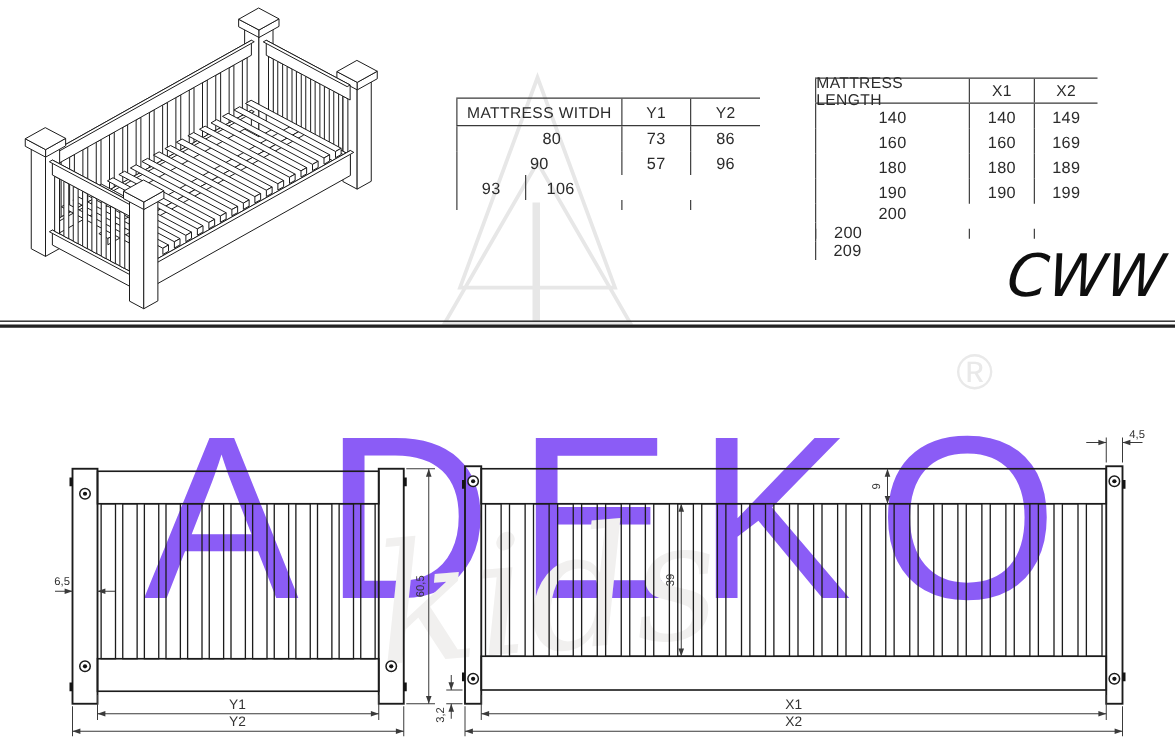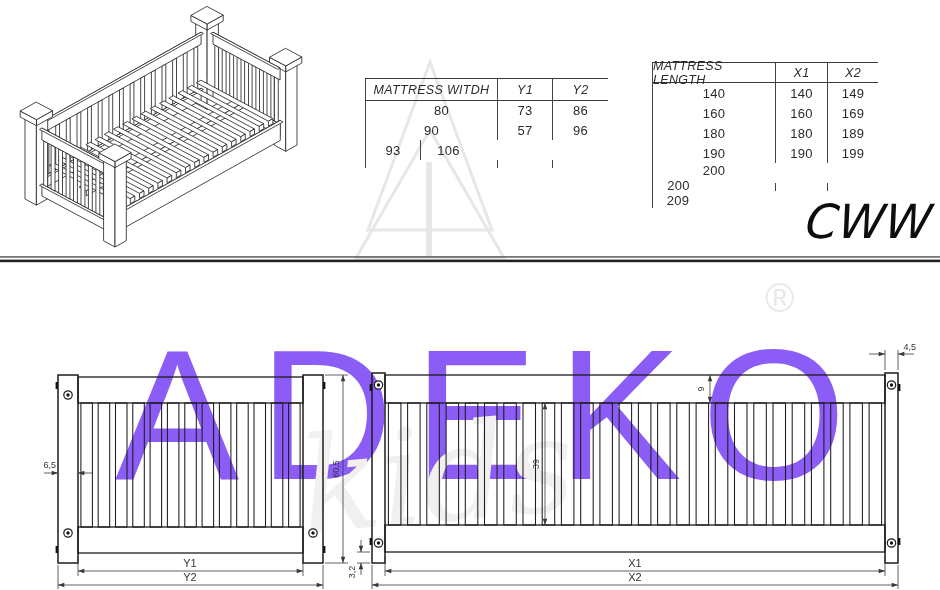--- a/index.html
+++ b/index.html
@@ -24,21 +24,21 @@
   .dot{fill:#141414;}
   .nub{fill:#141414;}
   .dim{stroke:#3a3a3a;stroke-width:0.8;fill:none;}
   .dimtext{font-size:9px;fill:#333;font-family:"Liberation Sans",sans-serif;}
   .dimtext.big{font-size:11px;}
   .sep{fill:#222;}
   
   .dtable{position:absolute;z-index:2;color:#2b2b2b;}
   #table-width{left:365px;top:78px;}
   #table-length{left:652px;top:62px;}
-  .hrow{display:flex;border-top:1.4px solid #3a3a3a;border-bottom:1.2px solid #3a3a3a;box-sizing:border-box;font-style:italic;}
+  .hrow{display:flex;border-top:1.4px solid #3a3a3a;border-bottom:1.2px solid #3a3a3a;box-sizing:border-box;}
   .trow{display:flex;}
   .cell{display:flex;align-items:center;justify-content:center;border-left:1.15px solid #454545;
         font-size:13px;letter-spacing:0.3px;box-sizing:border-box;}
   .hrow .cell{font-size:12.5px;}
   .ext .cell{border-left:1.15px solid #454545;}
   
   #cww{position:absolute;left:806px;top:194px;width:124px;text-align:center;z-index:2;
        font-size:47px;font-style:italic;font-weight:500;color:#0e0e0e;
        font-family:"DejaVu Sans",sans-serif;transform:skewX(-6deg);}
 </style>

